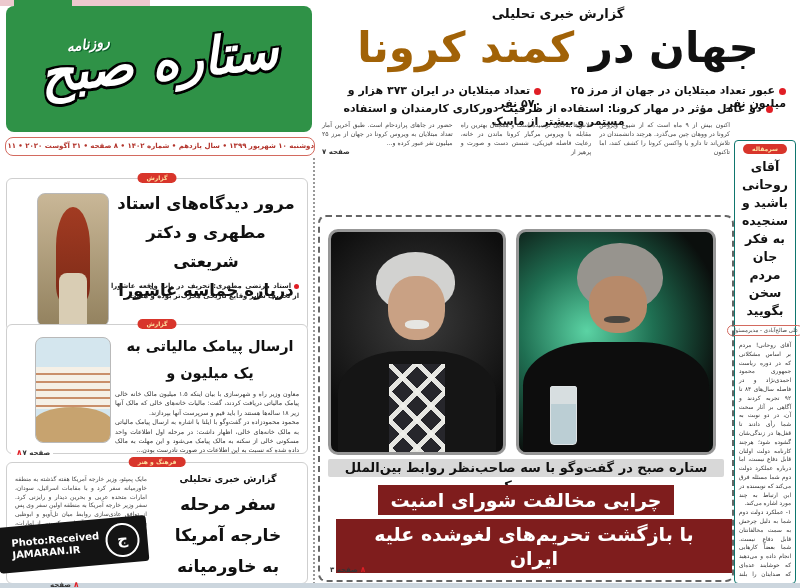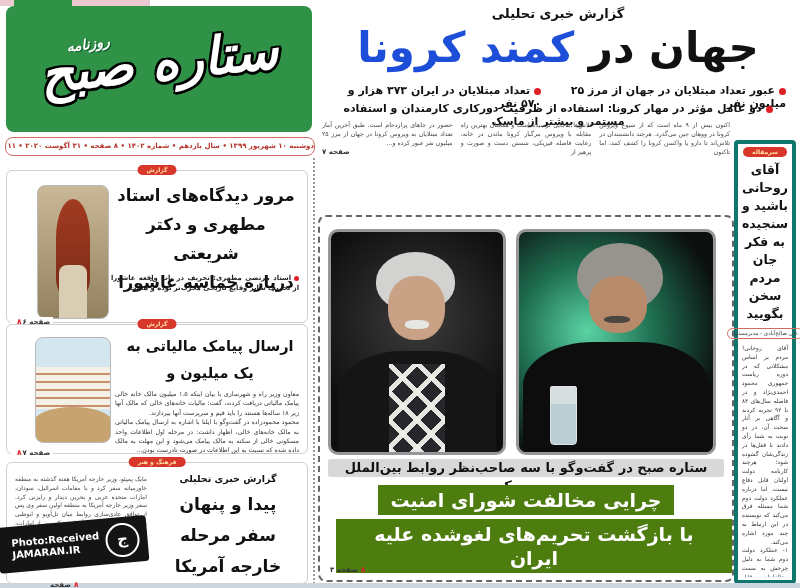--- a/index.html
+++ b/index.html
@@ -19,34 +19,34 @@
               font-size:52px;font-weight:900;font-style:italic;transform:rotate(-6deg);
               text-shadow:2px 2px 0 #000,-2px -2px 0 #000,2px -2px 0 #000,-2px 2px 0 #000,0 3px 0 #000,3px 0 0 #000;}
   .dateline{left:5px;top:137px;width:308px;height:17px;border:1px solid #d36a5f;border-radius:8px;
             background:#fff;color:#b3342c;font-size:7px;line-height:16px;text-align:center;
             font-weight:bold;white-space:nowrap;overflow:hidden;}
 
   
   .lead-kicker{left:318px;top:6px;width:480px;text-align:center;font-size:13px;font-weight:900;}
   .lead-headline{left:318px;top:20px;width:480px;text-align:center;font-size:42px;font-weight:900;
                  line-height:56px;letter-spacing:-1px;}
-  .hl-red{color:#1d4ed8;}
+  .hl-red{color:#a16207;}
   .lead-bullets-row{left:330px;top:84px;width:456px;display:flex;justify-content:space-between;
                     font-size:11px;font-weight:900;}
   .lead-bullet-full{left:330px;top:102px;width:456px;text-align:center;font-size:11px;font-weight:900;}
   .rdot{display:inline-block;width:7px;height:7px;border-radius:50%;background:#e01e25;
         margin-left:4px;vertical-align:middle;}
   .rdot-sm{display:inline-block;width:5px;height:5px;border-radius:50%;background:#e01e25;
         margin-left:3px;vertical-align:middle;}
   .lead-body{left:322px;top:120px;width:408px;display:flex;gap:8px;}
   .lead-col{flex:1;font-size:6.2px;line-height:9px;text-align:justify;color:#444;}
   .lead-pageref{left:322px;top:148px;font-size:7px;font-weight:bold;color:#333;direction:rtl;}
 
   
-  .sidebar{left:734px;top:140px;width:62px;height:444px;border:4px solid #0f766e;border-radius:4px;
+  .sidebar{left:734px;top:140px;width:62px;height:444px;border:1px solid #0f766e;border-radius:4px;
            background:#fff;display:flex;flex-direction:column;align-items:center;padding:3px 2px;box-sizing:border-box;}
   .kickerbox{background:#d8352b;color:#ffe3a0;font-size:6px;line-height:10px;padding:0 9px;
              border-radius:7px;font-weight:bold;white-space:nowrap;}
   .side-hl{margin-top:4px;text-align:center;font-size:12.5px;font-weight:900;line-height:18px;}
   .byline-pill{margin-top:5px;border:1px solid #d36a5f;border-radius:7px;font-size:5.5px;
                line-height:9px;padding:0 4px;color:#444;white-space:nowrap;}
   .side-body{margin-top:5px;flex:1;overflow:hidden;font-size:5.8px;line-height:8.8px;
              text-align:justify;color:#333;white-space:pre-line;padding:0 2px;}
 
   
@@ -65,30 +65,30 @@
             #26262b;}
   .hairR{position:absolute;top:5%;left:30%;width:44%;height:31%;background:#97948e;border-radius:50% 50% 48% 48%;}
   .faceR{position:absolute;top:20%;left:36%;width:30%;height:26%;background:#b78a6a;border-radius:46%;}
   .mustR{position:absolute;top:38%;left:44%;width:13%;height:3.5%;background:#4b4640;border-radius:40%;}
   .suitR{position:absolute;bottom:-2%;left:2%;width:96%;height:52%;background:#0d0d0d;border-radius:38% 38% 0 0;}
   .glass{position:absolute;bottom:3%;left:16%;width:13%;height:26%;background:linear-gradient(#eef6f8 30%,#cfe4ea 30%);
          opacity:.9;border-radius:2px 2px 4px 4px;border:1px solid #f5fbfd;}
   .icaption{position:absolute;left:8px;right:8px;top:242px;height:18px;background:#d8d8d8;
             text-align:center;font-size:13px;font-weight:900;line-height:18px;border-radius:2px;}
   .ghl{position:absolute;left:0;right:0;text-align:center;}
-  .ghl span{display:inline-block;background:#4d7c0f;color:#fff;font-size:19px;font-weight:900;
+  .ghl span{display:inline-block;background:#7f1d1d;color:#fff;font-size:19px;font-weight:900;
             padding:3px 12px;line-height:24px;}
   .ghl1{top:268px;} .ghl2{top:302px;margin-left:16px;}
   .ipageref{position:absolute;left:10px;bottom:6px;font-size:7px;font-weight:bold;color:#333;direction:rtl;}
   .caret{color:#e01e25;font-weight:900;font-size:8px;margin-left:2px;}
 
   
   .story{position:absolute;left:6px;width:302px;border:1px solid #cfcfcf;border-radius:6px;background:#fff;box-sizing:border-box;}
   .story .kickerbox{position:absolute;top:-6px;left:50%;transform:translateX(-50%);}
-  .s1{top:170px;height:153px;} .s2{top:324px;height:130px;} .s3{top:462px;height:122px;}
+  .s1{top:178px;height:153px;} .s2{top:324px;height:130px;} .s3{top:462px;height:122px;}
   .simg{position:absolute;border:1px solid #b9b9b9;border-radius:8px;overflow:hidden;}
   .img-painting{left:30px;top:14px;width:70px;height:132px;background:linear-gradient(#c9b797,#93825f);}
   .veil{position:absolute;top:10%;left:26%;width:48%;height:74%;background:linear-gradient(#a23b22,#7c2a17);
         border-radius:50% 50% 30% 30% / 40% 40% 20% 20%;}
   .robe{position:absolute;bottom:0;left:30%;width:40%;height:40%;background:#d9cdb4;border-radius:8px 8px 0 0;}
   .img-buildings{left:28px;top:12px;width:74px;height:104px;background:#d4e6ee;}
   .blds{position:absolute;top:28%;left:0;right:0;height:40%;
         background:repeating-linear-gradient(180deg,#f5f0e6 0 6px,#c98f6a 6px 8px);}
   .mound{position:absolute;bottom:0;left:-6%;width:112%;height:34%;background:#c7a36f;border-radius:50% 50% 0 0;}
   .s-hl{position:absolute;left:104px;right:6px;text-align:center;font-weight:900;}
@@ -224,21 +224,20 @@
 محمود محمودزاده در گفت‌وگو با ایلنا با اشاره به ارسال پیامک مالیاتی به مالک خانه‌های خالی، اظهار داشت: در مرحله اول اطلاعات واحد مسکونی خالی از سکنه به مالک پیامک می‌شود و این مهلت به مالک داده شده که نسبت به این اطلاعات در صورت نادرست بودن...</div>
     <div class="s-pageref">
       <span class="caret">∧</span><span>صفحه ۷</span>
     </div>
   </div>
 
   <div class="story s3">
     <div class="kickerbox">فرهنگ و هنر</div>
     <div class="s3-kicker-txt">گزارش خبری تحلیلی</div>
     <div class="s3-hl">
-      <div>پیدا و پنهان</div>
       <div>سفر مرحله خارجه آمریکا</div>
       <div>به خاورمیانه</div>
     </div>
     <div class="s3-body">مایک پمپئو، وزیر خارجه آمریکا هفته گذشته به منطقه خاورمیانه سفر کرد و با مقامات اسرائیل، سودان، امارات متحده عربی و بحرین دیدار و رایزنی کرد. سفر وزیر خارجه آمریکا به منطقه اولین سفر وی پس از توافق عادی‌سازی روابط میان تل‌آویو و ابوظبی بود. گمانه‌زنی‌ها حاکی از آن است که پس از امارات، احتمالاً نوبت سودان یا بحرین خواهد بود که روابط خود را با اسرائیل عادی کنند. اما سخنرانی ضبط‌شده...</div>
   </div>
 
   <div class="abs wm">
     <div class="wm-logo">ج</div>
     <div class="wm-text">
       <div>Photo:Received</div>

